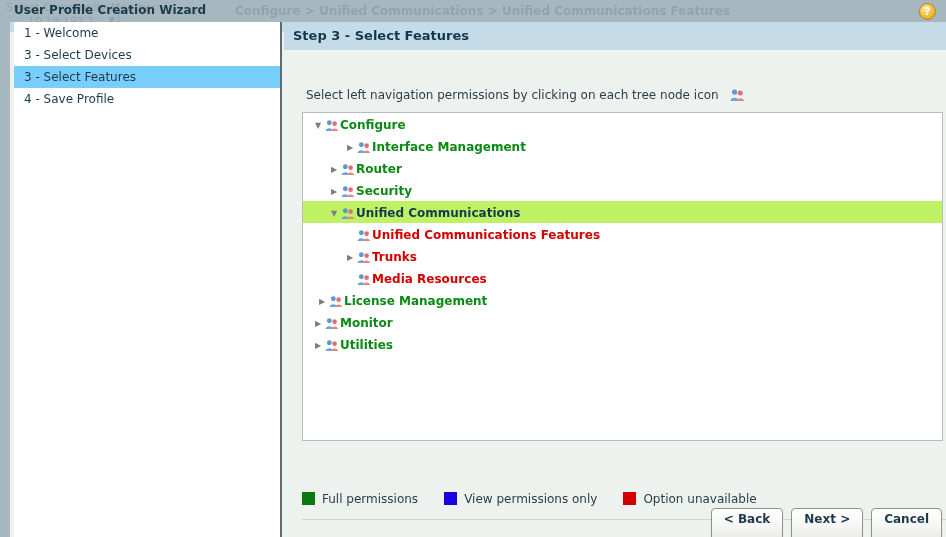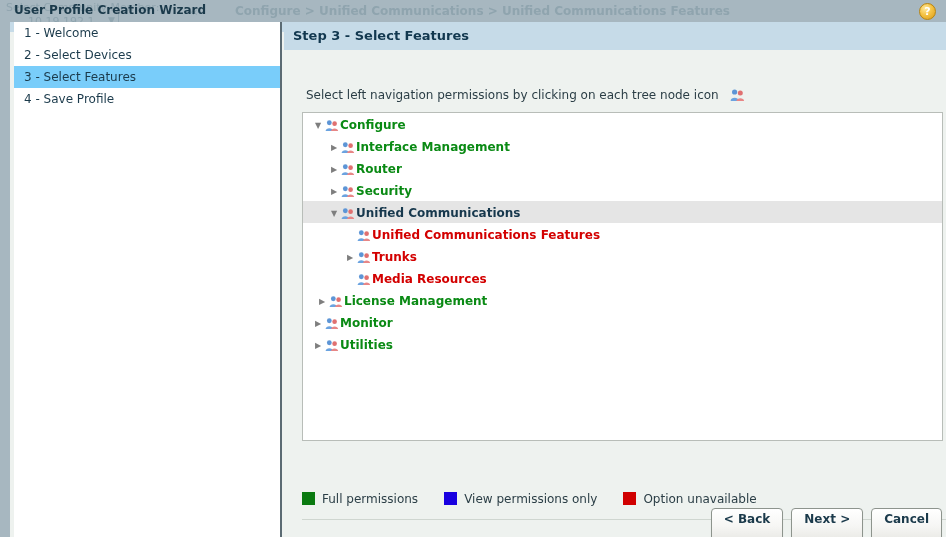--- a/index.html
+++ b/index.html
@@ -115,21 +115,21 @@
     background: #ffffff;
     border: 1px solid #b8bdb8;
     overflow: hidden;
   }
   .tree-row {
     height: 22px; line-height: 22px;
     white-space: nowrap;
     position: relative;
     cursor: pointer;
   }
-  .tree-row.selected { background: #e5e5e5; }
+  .tree-row.selected { background: #bef264; }
   .twisty {
     display: inline-block; width: 14px; text-align: center;
     font-size: 8px; color: #7e7e7e; vertical-align: 1px;
   }
   .twisty.spacer { color: transparent; }
   .node-label {
     font-size: 12px; font-weight: bold; vertical-align: middle;
   }
   .node-label.green { color: #0a8a14; }
   .node-label.red   { color: #d30000; }
@@ -192,21 +192,21 @@
 </div>
 
 <div id="wizard">
 
   <div id="wizard-titlebar">
     <div id="wizard-title">User Profile Creation Wizard</div>
   </div>
 
   <div id="wizard-sidebar">
       <div class="step-item"><span>1 - Welcome</span></div>
-      <div class="step-item"><span>2 - Select Devices</span></div>
+      <div class="step-item"><span>3 - Select Devices</span></div>
       <div class="step-item active"><span>3 - Select Features</span></div>
       <div class="step-item"><span>4 - Save Profile</span></div>
     </div>
 
   <div id="wizard-content">
 
     <div id="step-header">
       <div id="step-header-text">Step 3 - Select Features</div>
     </div>
 
@@ -222,21 +222,21 @@
       </span>
     </div>
 
     <div id="tree-box">
         <div class="tree-row" style="padding-left: 8px;"><span class="twisty">▼</span><span class="node-icon"><svg width="14" height="13" viewBox="0 0 15 14">
               <circle cx="4.6" cy="4" r="2.6" fill="#5d95d6"></circle>
               <path d="M0.6 13 C0.6 8.8 8.6 8.8 8.6 13 Z" fill="#6ba3e0"></path>
               <circle cx="10.3" cy="5" r="2.5" fill="#e07070"></circle>
               <path d="M6.5 13 C6.5 9.2 14.1 9.2 14.1 13 Z" fill="#e88686"></path>
             </svg></span><span class="node-label green">Configure</span></div>
-        <div class="tree-row" style="padding-left: 24px;"><span class="twisty">▶</span><span class="node-icon"><svg width="14" height="13" viewBox="0 0 15 14">
+        <div class="tree-row" style="padding-left: 24px; margin-left: 16px;"><span class="twisty">▶</span><span class="node-icon"><svg width="14" height="13" viewBox="0 0 15 14">
               <circle cx="4.6" cy="4" r="2.6" fill="#5d95d6"></circle>
               <path d="M0.6 13 C0.6 8.8 8.6 8.8 8.6 13 Z" fill="#6ba3e0"></path>
               <circle cx="10.3" cy="5" r="2.5" fill="#e07070"></circle>
               <path d="M6.5 13 C6.5 9.2 14.1 9.2 14.1 13 Z" fill="#e88686"></path>
             </svg></span><span class="node-label green">Interface Management</span></div>
         <div class="tree-row" style="padding-left: 24px;"><span class="twisty">▶</span><span class="node-icon"><svg width="14" height="13" viewBox="0 0 15 14">
               <circle cx="4.6" cy="4" r="2.6" fill="#5d95d6"></circle>
               <path d="M0.6 13 C0.6 8.8 8.6 8.8 8.6 13 Z" fill="#6ba3e0"></path>
               <circle cx="10.3" cy="5" r="2.5" fill="#e07070"></circle>
               <path d="M6.5 13 C6.5 9.2 14.1 9.2 14.1 13 Z" fill="#e88686"></path>

